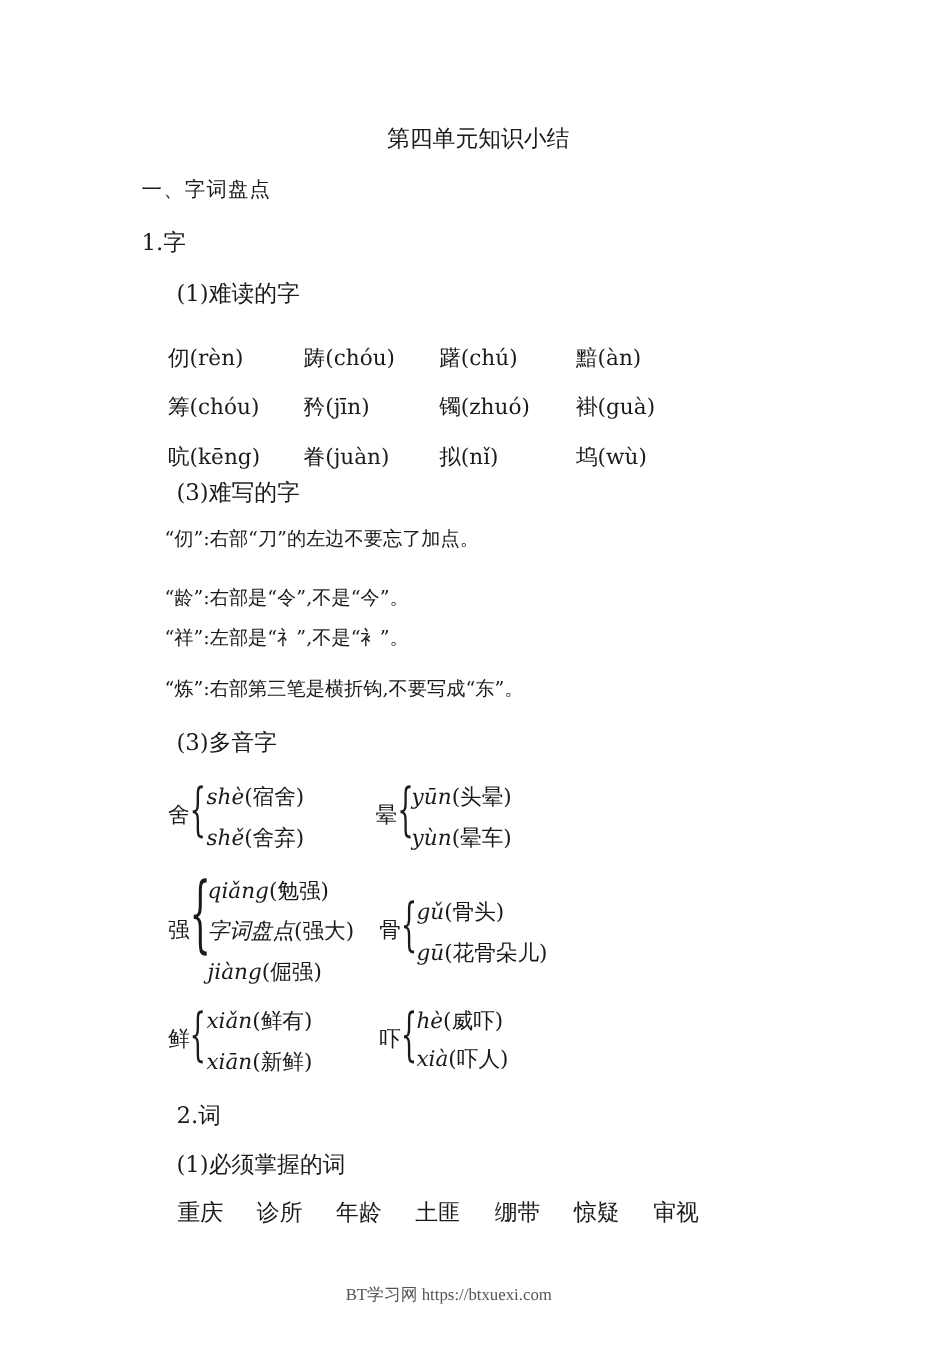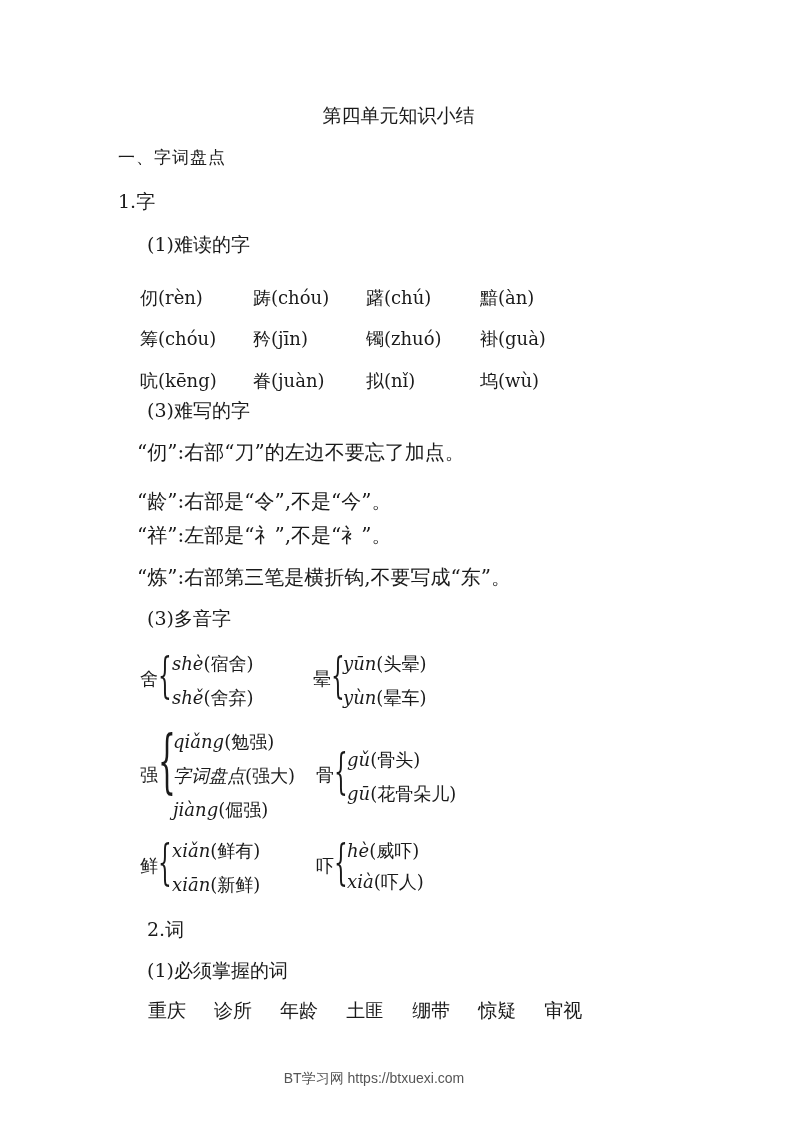--- a/index.html
+++ b/index.html
@@ -8,29 +8,29 @@
     font-family: "DejaVu Serif", "Liberation Serif", serif;
     color: #1a1a1a;
   }
   .abs { position: absolute; white-space: nowrap; }
   .title { left: 0; width: 793px; top: 103px; text-align: center; font-size: 19px; padding-left: 2px; }
   .h1 { left: 118px; top: 146px; font-size: 17px; letter-spacing: 1px; }
   .h2 { left: 118px; top: 189px; font-size: 19px; }
   .h3 { font-size: 19px; left: 118px; margin-left: 29px; }
   .grid-row { position: absolute; left: 140px; font-size: 18px; }
   .grid-cell { position: absolute; white-space: nowrap; margin-top: 12px; }
-  .note { position: absolute; left: 137px; font-size: 20px; white-space: nowrap; }
+  .note { position: absolute; left: 137px; font-size: 16px; white-space: nowrap; }
   .poly { position: absolute; font-size: 18px; }
   .poly .char { position: absolute; white-space: nowrap; }
   .poly .brace { position: absolute; font-family: "DejaVu Serif", serif; color: #1a1a1a; }
   .poly .reading { position: absolute; white-space: nowrap; }
   .poly .py { font-style: italic; font-family: "DejaVu Serif", serif; }
   .words { position: absolute; left: 148px; top: 998px; font-size: 19px; }
   .words span { display: inline-block; margin-right: 22px; }
-  .footer { left: 0; width: 748px; top: 1070px; text-align: center; font-family: Liberation Sans, sans-serif; font-size: 14px; color: #555555; }
+  .footer { left: 0; width: 748px; top: 1070px; text-align: center; font-family: Liberation Serif, serif; font-size: 14px; color: #555555; }
 </style>
 </head>
 <body>
 
 <div>
   <div class="abs title">第四单元知识小结</div>
   <div class="abs h1">一、字词盘点</div>
   <div class="abs h2">1.字</div>
   <div class="abs h3" style="top:232px">(1)难读的字</div>
 

